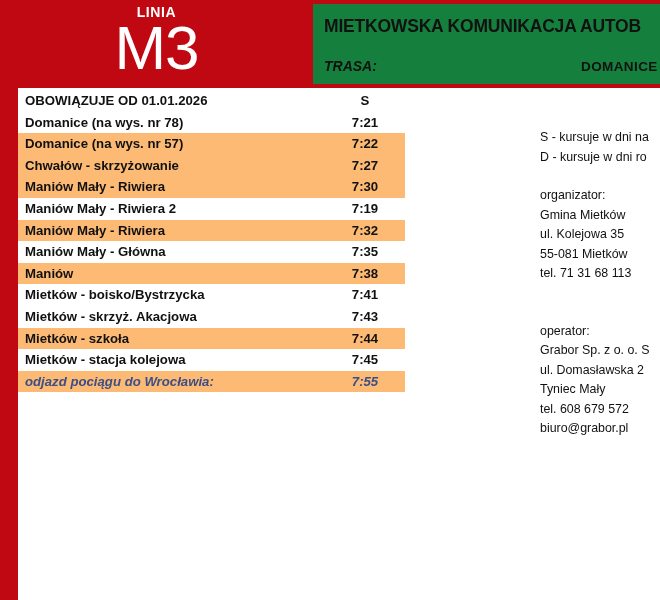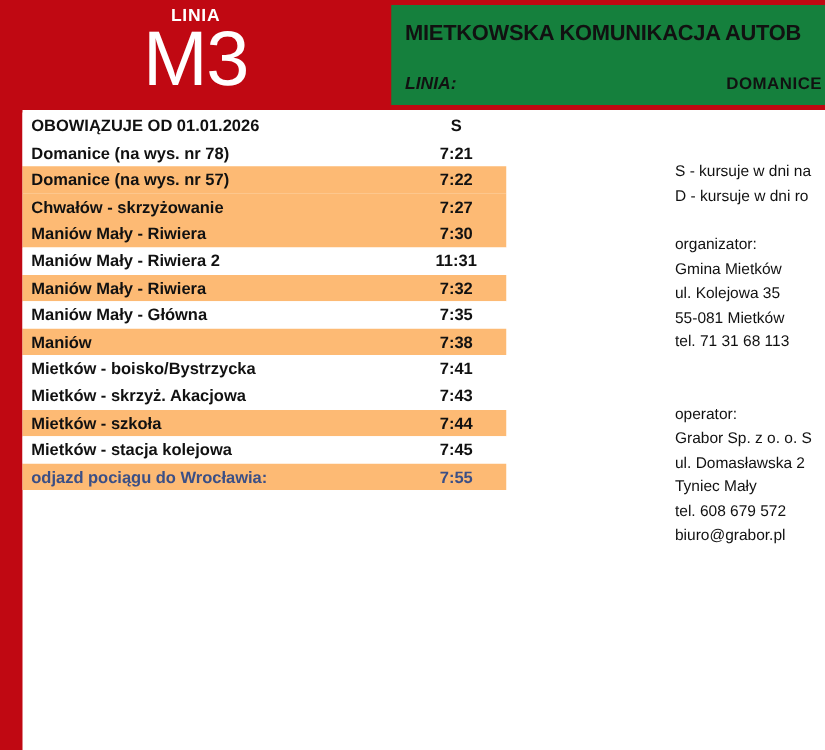--- a/index.html
+++ b/index.html
@@ -131,20 +131,21 @@
     width: 64px;
     height: 21.6px;
     line-height: 21.6px;
     text-align: center;
     font-size: 13.2px;
     font-weight: 700;
     color: #111111;
   }
   .row.train .stop,
   .row.train .time {
+    font-style: italic;
     color: #3b4f86;
   }
 
   
   .info {
     position: absolute;
     left: 540px; top: 128px;
     width: 130px;
   }
   .info-line {
@@ -162,21 +163,21 @@
 <div id="page">
 
   <div class="header-band">
     <div class="line-block">
       <div class="line-label">LINIA</div>
       <div class="line-number">M3</div>
     </div>
 
     <div class="title-box">
       <div class="title-main">MIETKOWSKA KOMUNIKACJA AUTOB</div>
-      <div class="trasa-label">LINIA:</div>
+      <div class="trasa-label">TRASA:</div>
       <div class="trasa-value">DOMANICE</div>
     </div>
   </div>
 
   <div class="left-band"></div>
 
   <div class="table">
     <div class="row">
       <span class="stop">OBOWIĄZUJE OD 01.01.2026</span>
       <span class="time">S</span>
@@ -193,21 +194,21 @@
         <div class="row alt">
           <span class="stop">Chwałów - skrzyżowanie</span>
           <span class="time">7:27</span>
         </div>
         <div class="row alt">
           <span class="stop">Maniów Mały - Riwiera</span>
           <span class="time">7:30</span>
         </div>
         <div class="row">
           <span class="stop">Maniów Mały - Riwiera 2</span>
-          <span class="time">11:31</span>
+          <span class="time">7:19</span>
         </div>
         <div class="row alt">
           <span class="stop">Maniów Mały - Riwiera</span>
           <span class="time">7:32</span>
         </div>
         <div class="row">
           <span class="stop">Maniów Mały - Główna</span>
           <span class="time">7:35</span>
         </div>
         <div class="row alt">

